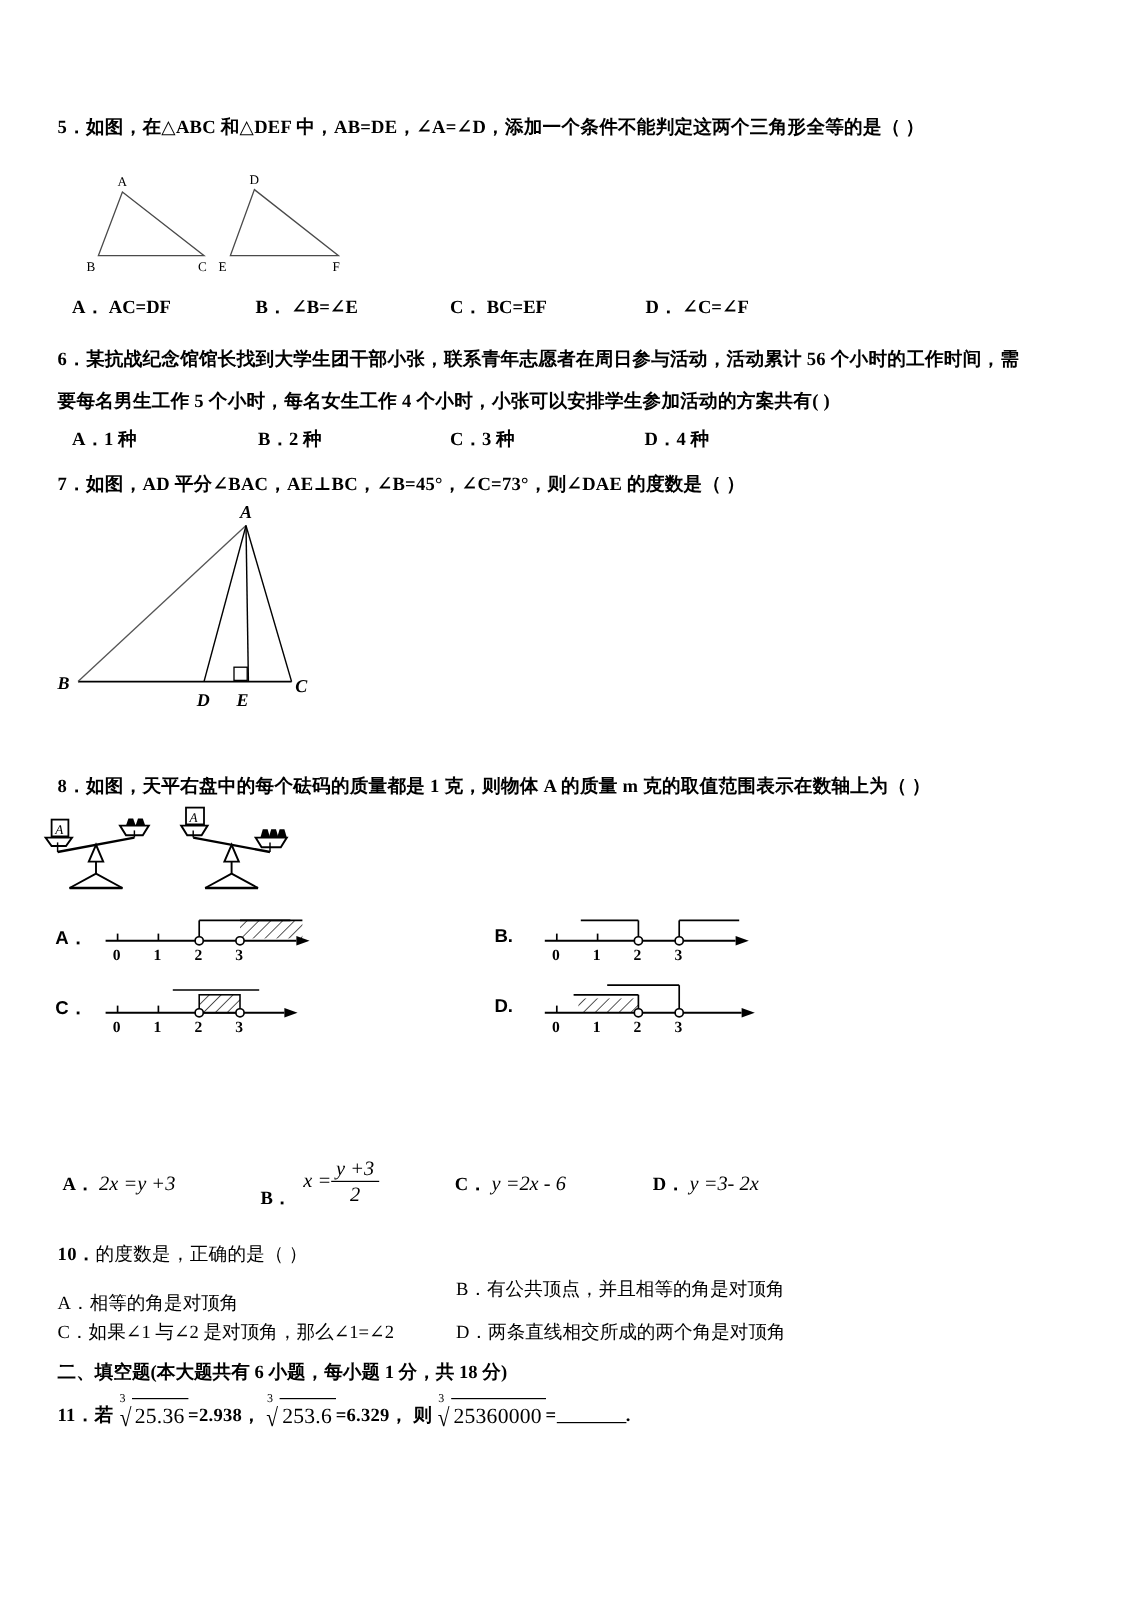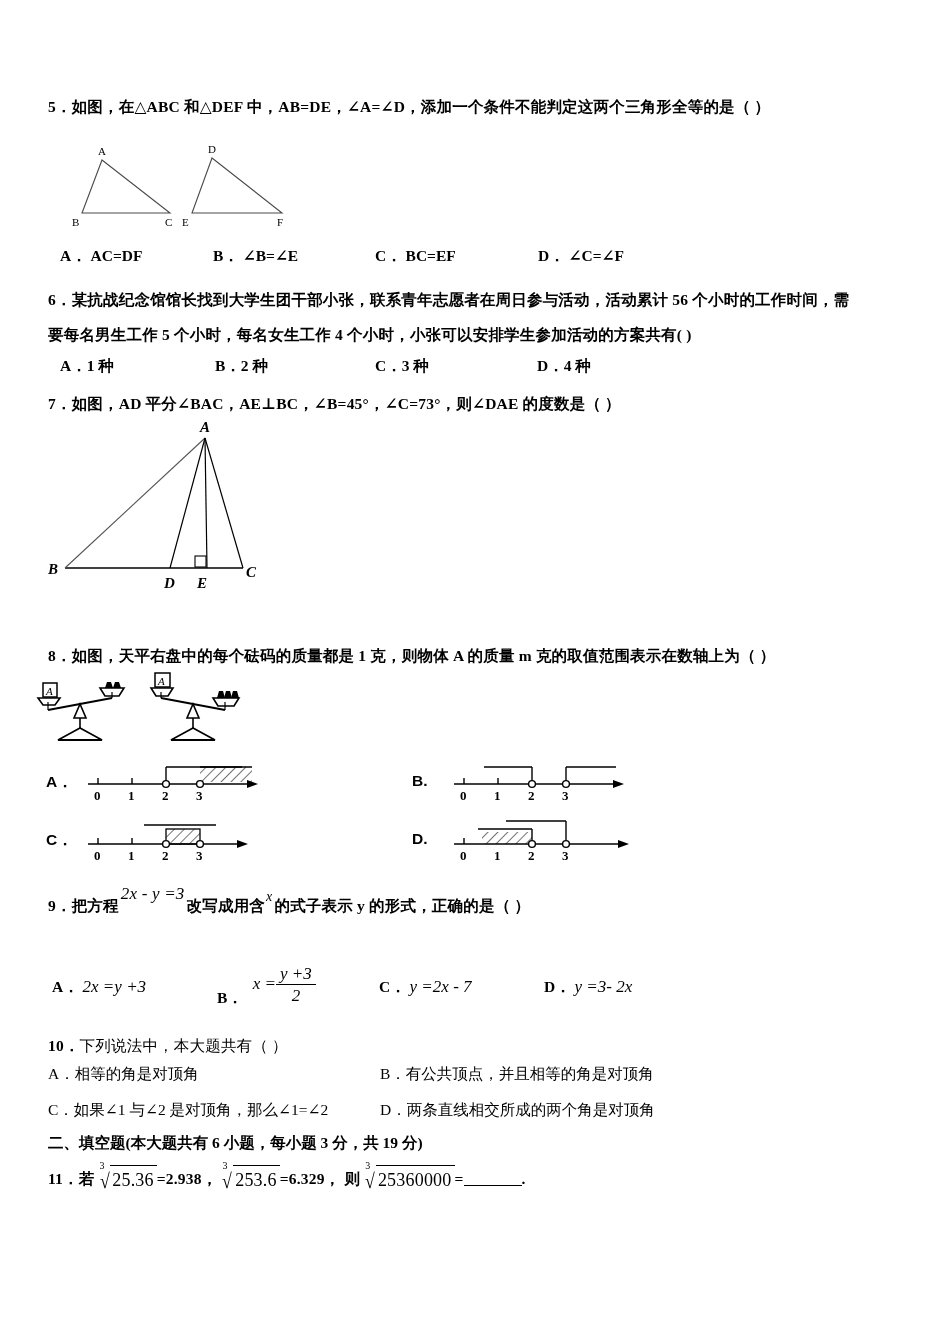--- a/index.html
+++ b/index.html
@@ -302,51 +302,48 @@
       <line x1="84" y1="17" x2="84" y2="30" stroke="#000" stroke-width="1.4"></line>
       <circle cx="84" cy="32" r="3.4" fill="#fff" stroke="#000" stroke-width="1.4"></circle>
       <circle cx="118" cy="32" r="3.4" fill="#fff" stroke="#000" stroke-width="1.4"></circle>
       <text class="nl-num" x="12" y="48">0</text>
       <text class="nl-num" x="46" y="48">1</text>
       <text class="nl-num" x="80" y="48">2</text>
       <text class="nl-num" x="114" y="48">3</text>
     </svg>
   </div>
 
-  <div class="qline" style="left:48px; top:893px;">
-    <span class="qnum">9．</span><span>把方程</span><span class="math" style="font-size:17px; position:relative; top:-12px; left:2px;">2x - y =3</span><span style="position:relative; left:4px;">改写成用含</span><span class="math" style="font-size:14px; position:relative; top:-10px; left:5px;">x</span><span style="position:relative; left:7px;">的式子表示 y 的形式，正确的是（    ）</span>
-  </div>
 
   <div style="position:absolute; left:4px; top:957px; width:950px; height:46px;">
     <span class="opt" style="left:48px; top:20px; font-size:15.5px; font-weight:bold;">
       <span>A．</span>&nbsp;<span class="math" style="font-size:17px;">2x =y +3</span>
     </span>
     <span class="opt" style="left:213px; top:20px; font-size:15.5px; font-weight:bold;">
       <span>B．</span>
       <span style="display:inline-block; position:relative; top:-14px; left:6px; font-size:17px;">
         <span class="math">x =</span><span class="frac" style="font-size:17px;"><span class="num">y +3</span><span class="den">2</span></span>
       </span>
     </span>
     <span class="opt" style="left:375px; top:20px; font-size:15.5px; font-weight:bold;">
-      <span>C．</span>&nbsp;<span class="math" style="font-size:17px;">y =2x - 7</span>
+      <span>C．</span>&nbsp;<span class="math" style="font-size:17px;">y =2x - 6</span>
     </span>
     <span class="opt" style="left:540px; top:20px; font-size:15.5px; font-weight:bold;">
       <span>D．</span>&nbsp;<span class="math" style="font-size:17px;">y =3- 2x</span>
     </span>
   </div>
 
   <div class="qline" style="left:48px; top:1034px; font-weight:normal;">
-    <span class="qnum">10．</span><span>下列说法中，本大题共有（      ）</span>
+    <span class="qnum">10．</span><span>的度数是，正确的是（      ）</span>
   </div>
   <div style="position:absolute; left:0; top:1064px; width:950px;">
-    <span class="opt" style="left:48px; top:0; font-size:15.5px;"><span>A．</span><span>相等的角是对顶角</span></span>
+    <span class="opt" style="left:48px; top:12px; font-size:15.5px;"><span>A．</span><span>相等的角是对顶角</span></span>
     <span class="opt" style="left:380px; top:0; font-size:15.5px;"><span>B．</span><span>有公共顶点，并且相等的角是对顶角</span></span>
     <span class="opt" style="left:48px; top:36px; font-size:15.5px;"><span>C．</span><span>如果∠1 与∠2 是对顶角，那么∠1=∠2</span></span>
     <span class="opt" style="left:380px; top:36px; font-size:15.5px;"><span>D．</span><span>两条直线相交所成的两个角是对顶角</span></span>
   </div>
 
-  <div class="sec-head" style="left:48px; top:1133px;">二、填空题(本大题共有 6 小题，每小题 3 分，共 19 分)</div>
+  <div class="sec-head" style="left:48px; top:1133px;">二、填空题(本大题共有 6 小题，每小题 1 分，共 18 分)</div>
 
   <div class="qline" style="left:48px; top:1165px;">
     <span class="qnum">11．</span><span>若</span>&nbsp;<span class="croot"><span class="idx">3</span><span class="sign">√</span><span class="rad">25.36</span></span><span>=2.938，</span>&nbsp;<span class="croot"><span class="idx">3</span><span class="sign">√</span><span class="rad">253.6</span></span><span>=6.329，</span>&nbsp;<span>则</span>&nbsp;<span class="croot"><span class="idx">3</span><span class="sign">√</span><span class="rad">25360000</span></span><span>=</span><span class="blank-line"></span><span>.</span>
   </div>
 
 </div>
 
 </body></html>

